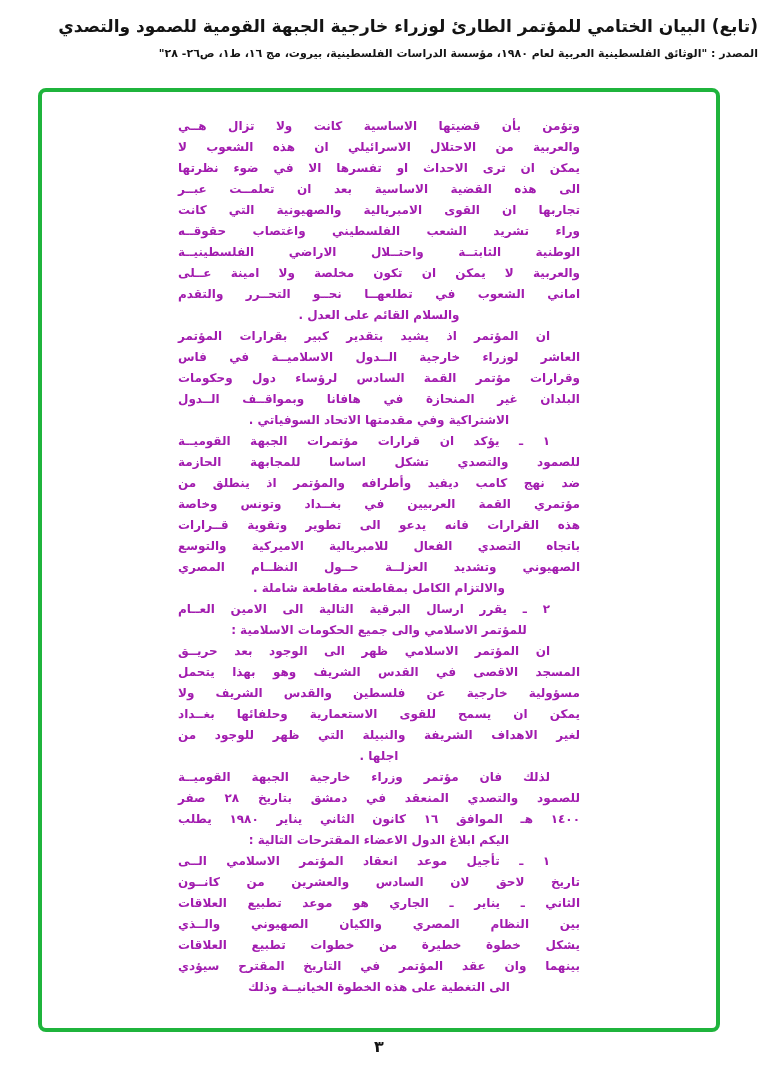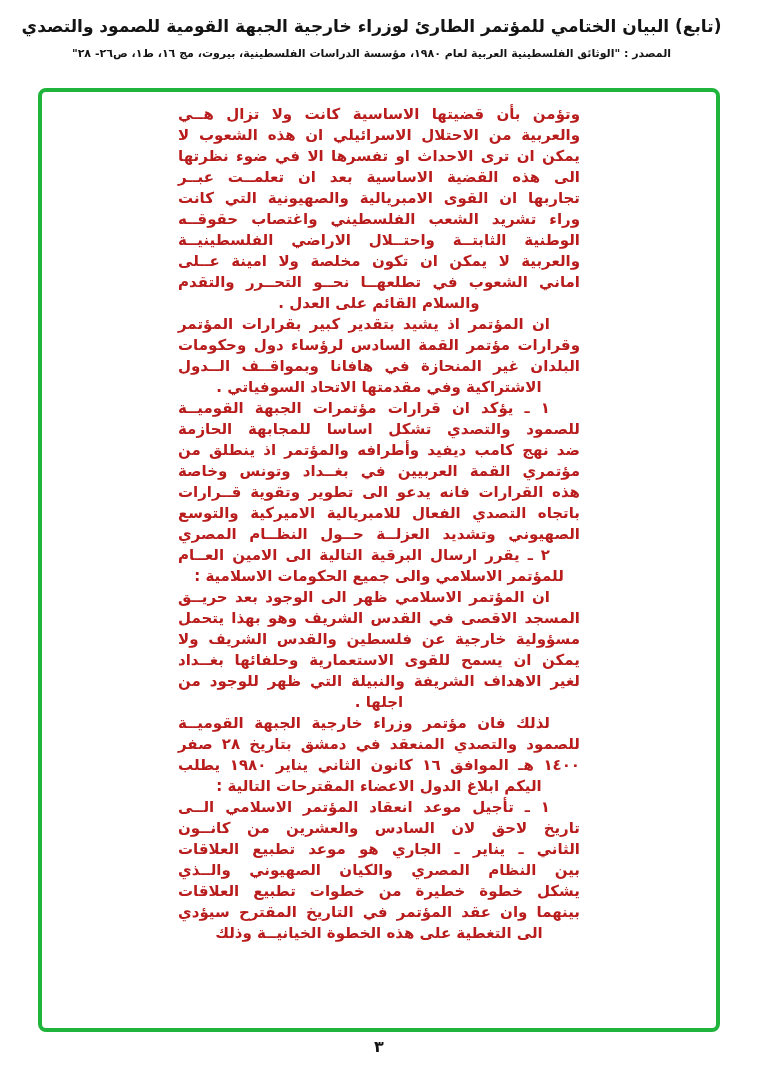--- a/index.html
+++ b/index.html
@@ -14,22 +14,21 @@
     background: #ffffff;
     font-family: "DejaVu Sans", sans-serif;
     color: #141414;
     overflow: hidden;
     direction: rtl;
   }
   .header {
     position: absolute;
     top: 14px;
     left: 0;
-    right: 15px;
-    text-align: center;
+    right: 0;
     direction: rtl;
   }
   .title {
     font-size: 17px;
     font-weight: 700;
     line-height: 24px;
   }
   .source {
     margin-top: 8px;
     font-size: 11px;
@@ -41,27 +40,27 @@
     left: 38px;
     top: 88px;
     width: 674px;
     height: 936px;
     border: 4px solid #1fb43c;
     border-radius: 8px;
     box-sizing: content-box;
   }
   .content {
     width: 402px;
-    margin: 0 auto;
+    margin: 12px auto;
     padding-top: 12px;
-    font-size: 15px;
+    font-size: 12px;
     font-weight: 700;
     line-height: 21px;
     direction: rtl;
-    color: #b91c1c;
+    color: #a21caf;
   }
   .paragraph {
     margin: 0;
   }
   .line {
     text-align: center;
     white-space: normal;
   }
   .line.just {
     text-align: justify;
@@ -100,32 +99,34 @@
           <div class="line just">الى هذه القضية الاساسية بعد ان تعلمــت عبــر</div>
           <div class="line just">تجاربها ان القوى الامبريالية والصهيونية التي كانت</div>
           <div class="line just">وراء تشريد الشعب الفلسطيني واغتصاب حقوقــه</div>
           <div class="line just">الوطنية الثابتــة واحتــلال الاراضي الفلسطينيــة</div>
           <div class="line just">والعربية لا يمكن ان تكون مخلصة ولا امينة عــلى</div>
           <div class="line just">اماني الشعوب في تطلعهــا نحــو التحــرر والتقدم</div>
           <div class="line last">والسلام القائم على العدل .</div>
         </div>
         <div class="paragraph">
           <div class="line just indent">ان المؤتمر اذ يشيد بتقدير كبير بقرارات المؤتمر</div>
+          <div class="line just">العاشر لوزراء خارجية الــدول الاسلاميــة في فاس</div>
           <div class="line just">وقرارات مؤتمر القمة السادس لرؤساء دول وحكومات</div>
           <div class="line just">البلدان غير المنحازة في هافانا وبمواقــف الــدول</div>
           <div class="line last">الاشتراكية وفي مقدمتها الاتحاد السوفياتي .</div>
         </div>
         <div class="paragraph">
           <div class="line just indent">١ ـ يؤكد ان قرارات مؤتمرات الجبهة القوميــة</div>
           <div class="line just">للصمود والتصدي تشكل اساسا للمجابهة الحازمة</div>
           <div class="line just">ضد نهج كامب ديفيد وأطرافه والمؤتمر اذ ينطلق من</div>
           <div class="line just">مؤتمري القمة العربيين في بغــداد وتونس وخاصة</div>
           <div class="line just">هذه القرارات فانه يدعو الى تطوير وتقوية قــرارات</div>
           <div class="line just">باتجاه التصدي الفعال للامبريالية الاميركية والتوسع</div>
           <div class="line just">الصهيوني وتشديد العزلــة حــول النظــام المصري</div>
+          <div class="line last">والالتزام الكامل بمقاطعته مقاطعة شاملة .</div>
         </div>
         <div class="paragraph">
           <div class="line just indent">٢ ـ يقرر ارسال البرقية التالية الى الامين العــام</div>
           <div class="line last">للمؤتمر الاسلامي والى جميع الحكومات الاسلامية :</div>
         </div>
         <div class="paragraph">
           <div class="line just indent">ان المؤتمر الاسلامي ظهر الى الوجود بعد حريــق</div>
           <div class="line just">المسجد الاقصى في القدس الشريف وهو بهذا يتحمل</div>
           <div class="line just">مسؤولية خارجية عن فلسطين والقدس الشريف ولا</div>
           <div class="line just">يمكن ان يسمح للقوى الاستعمارية وحلفائها بغــداد</div>

